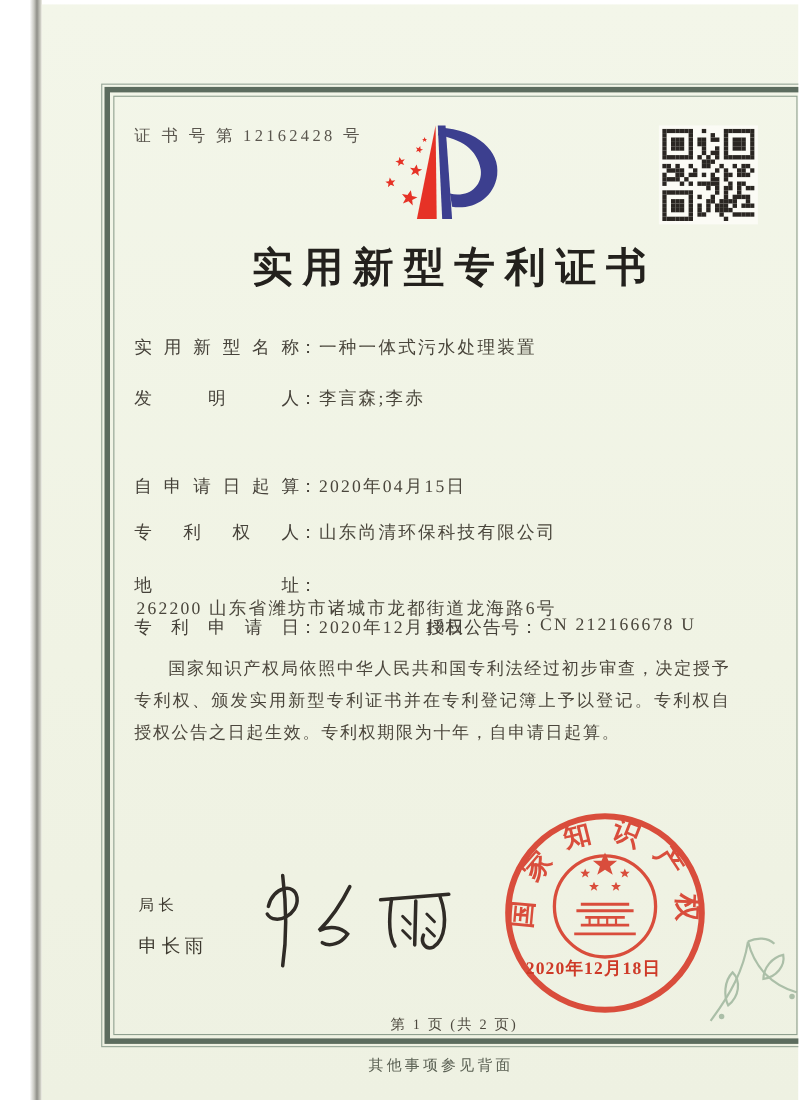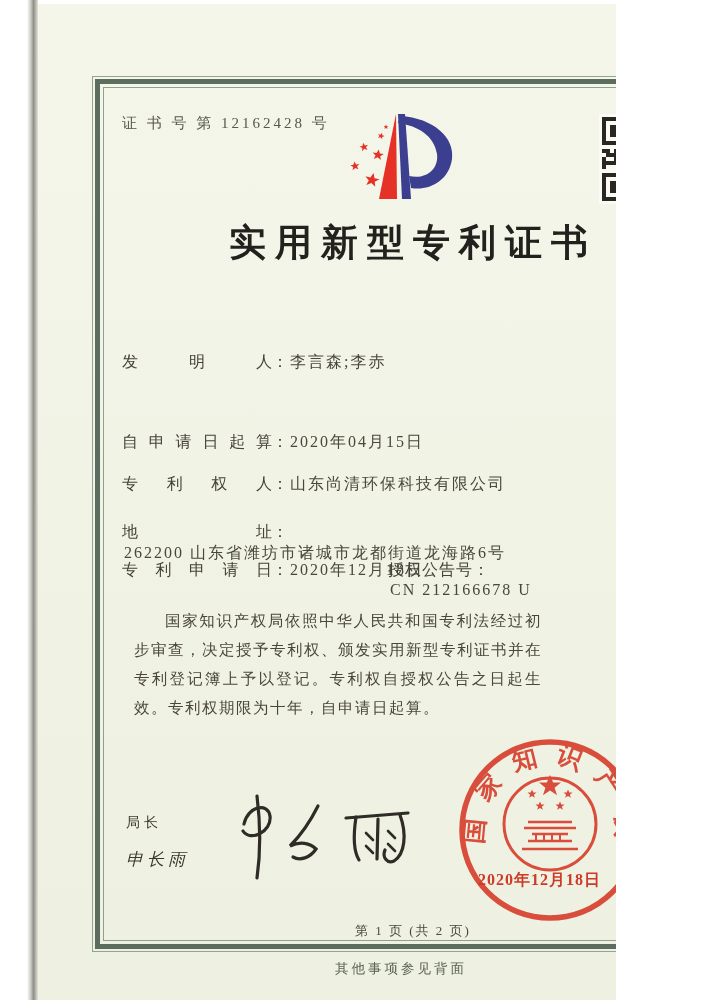--- a/index.html
+++ b/index.html
@@ -1,16 +1,16 @@
 <!DOCTYPE html>
 <html><head>
 <meta charset="utf-8">
 <style>
   html,body{margin:0;padding:0;background:#ffffff;}
-  #app{position:relative;width:616px;height:1000px;background:#ffffff;overflow:hidden;
+  #app{position:relative;width:726px;height:1000px;background:#ffffff;overflow:hidden;
        font-family:"Liberation Serif","DejaVu Serif",serif;color:#46423a;}
   
   .page-edge{position:absolute;left:27px;top:0;width:11px;height:100%;
      background:linear-gradient(90deg,#ffffff 0%,#c9c9c2 35%,#8f8f88 60%,#e4e4da 100%);}
   .paper{position:absolute;left:38px;top:4px;right:0;bottom:0;
      background:linear-gradient(180deg,#f3f6e9 0%,#f0f3e4 60%,#eef1e2 100%);}
   
   .frame{position:absolute;left:54px;top:72px;width:642px;height:874px;border:1px solid #93a394;}
   .frame::before{content:'';position:absolute;inset:2px;border:5px solid #5c6c5e;}
   .frame::after{content:'';position:absolute;inset:10px;border:1px solid #8fa08f;}
@@ -25,24 +25,24 @@
   .frow{position:absolute;left:84px;right:56px;height:24px;font-size:16px;color:#46423a;}
   .flabel{display:inline-block;width:150px;text-align:justify;text-align-last:justify;
      vertical-align:top;letter-spacing:0;}
   .fcolon{display:inline-block;vertical-align:top;}
   .fvalue{display:inline-block;vertical-align:top;letter-spacing:2px;margin-left:2px;color:#4a463c;}
   .pair2{position:absolute;left:266px;top:0;}
   .pair2 .flabel{width:auto;text-align:center;text-align-last:auto;letter-spacing:1px;}
 
   .paras{position:absolute;left:84px;right:62px;top:590px;font-size:15.5px;line-height:29px;
      letter-spacing:1.5px;text-align:justify;color:#4b463c;}
-  .paras p{margin:12px;text-indent:2em;}
+  .paras p{margin:0;text-indent:2em;}
 
   .director-title{position:absolute;left:88px;top:810px;font-size:14px;letter-spacing:4px;color:#3d392f;}
-  .director-name{position:absolute;left:88px;top:844px;font-size:17px;letter-spacing:4px;color:#3d392f;font-style:italic;}
+  .director-name{position:absolute;left:88px;top:844px;font-size:17px;letter-spacing:4px;color:#3d392f;}
   .sig{position:absolute;left:188px;top:784px;}
 
   .seal{position:absolute;left:410px;top:724px;}
   .seal-date{position:absolute;left:440px;top:866px;font-size:16px;letter-spacing:1px;
      color:#ce3a28;font-weight:600;}
 
   .flourish{position:absolute;left:598px;top:840px;opacity:.65;}
 
   .page-footer{position:absolute;left:54px;top:918px;width:642px;text-align:center;
      font-size:13px;letter-spacing:2px;color:#4c483e;}
@@ -292,20 +292,23 @@
           <rect x="12" y="80" width="4" height="4" fill="#2a2622"></rect>
           <rect x="16" y="80" width="4" height="4" fill="#2a2622"></rect>
           <rect x="20" y="80" width="4" height="4" fill="#2a2622"></rect>
           <rect x="24" y="80" width="4" height="4" fill="#2a2622"></rect>
           <rect x="56" y="80" width="4" height="4" fill="#2a2622"></rect>
         </svg>
     </div>
 
     <h1 class="title">实用新型专利证书</h1>
 
+    <div class="frow" style="top:302px">
+      <span class="flabel">实用新型名称</span><span class="fcolon">：</span><span class="fvalue">一种一体式污水处理装置</span>
+    </div>
     <div class="frow" style="top:348px">
       <span class="flabel">发明人</span><span class="fcolon">：</span><span class="fvalue">李言森;李赤</span>
     </div>
     <div class="frow" style="top:428px">
       <span class="flabel">自申请日起算</span><span class="fcolon">：</span><span class="fvalue">2020年04月15日</span>
     </div>
     <div class="frow" style="top:470px">
       <span class="flabel">专利权人</span><span class="fcolon">：</span><span class="fvalue">山东尚清环保科技有限公司</span>
     </div>
     <div class="frow" style="top:518px">

